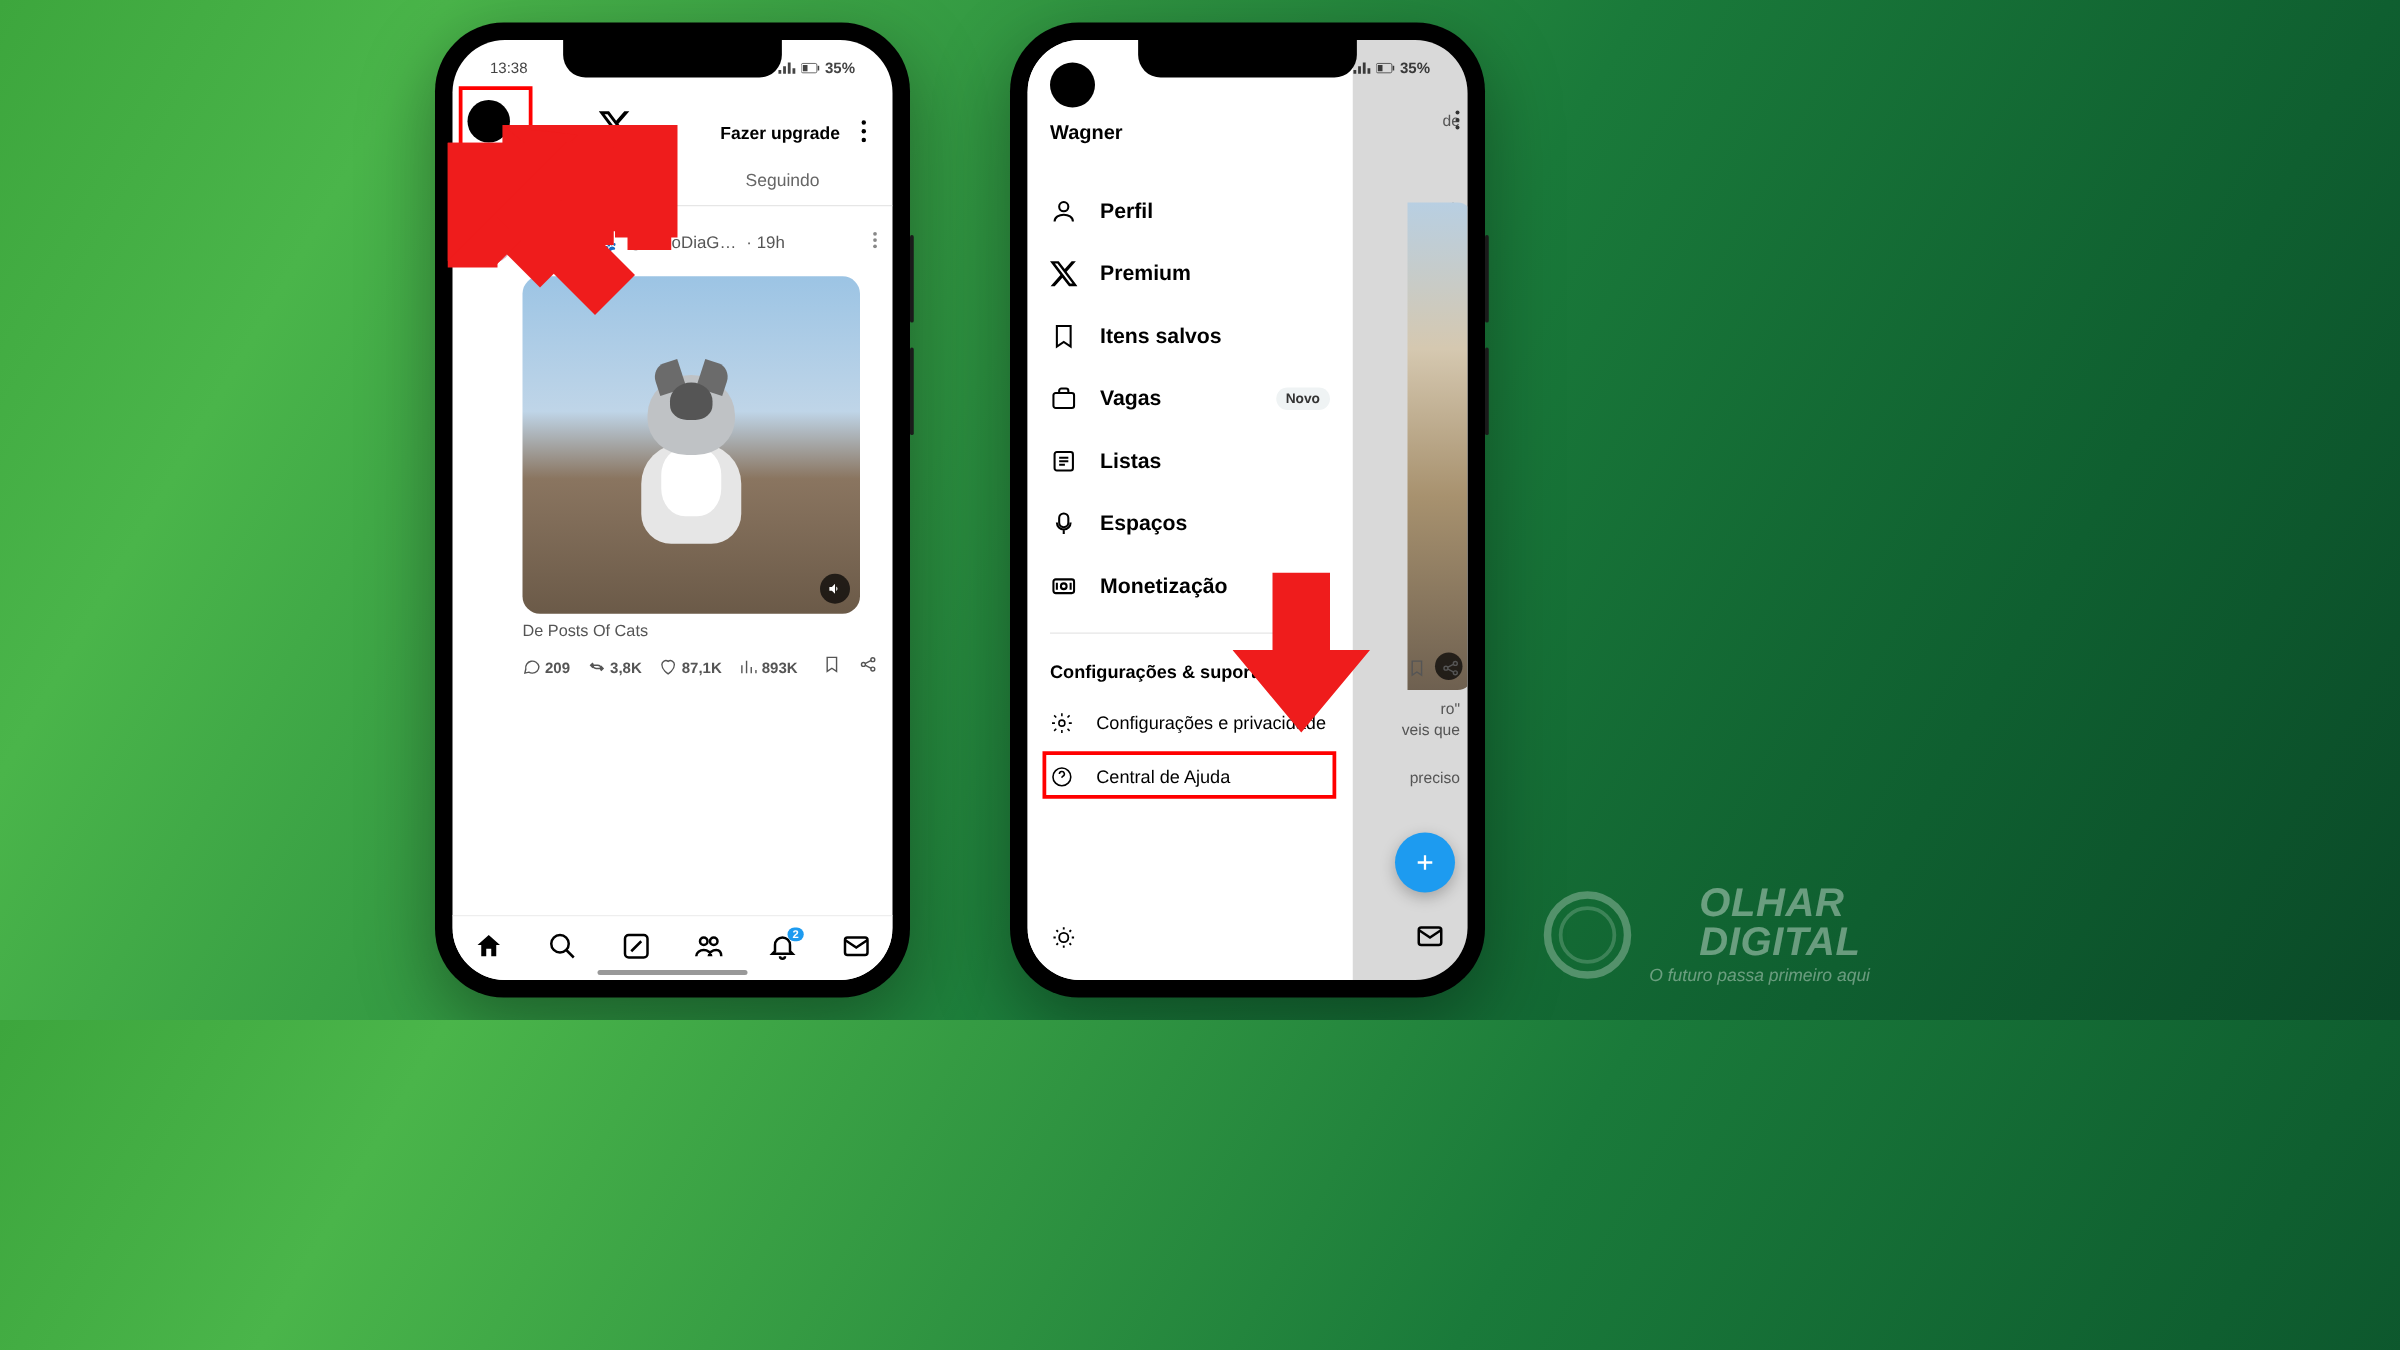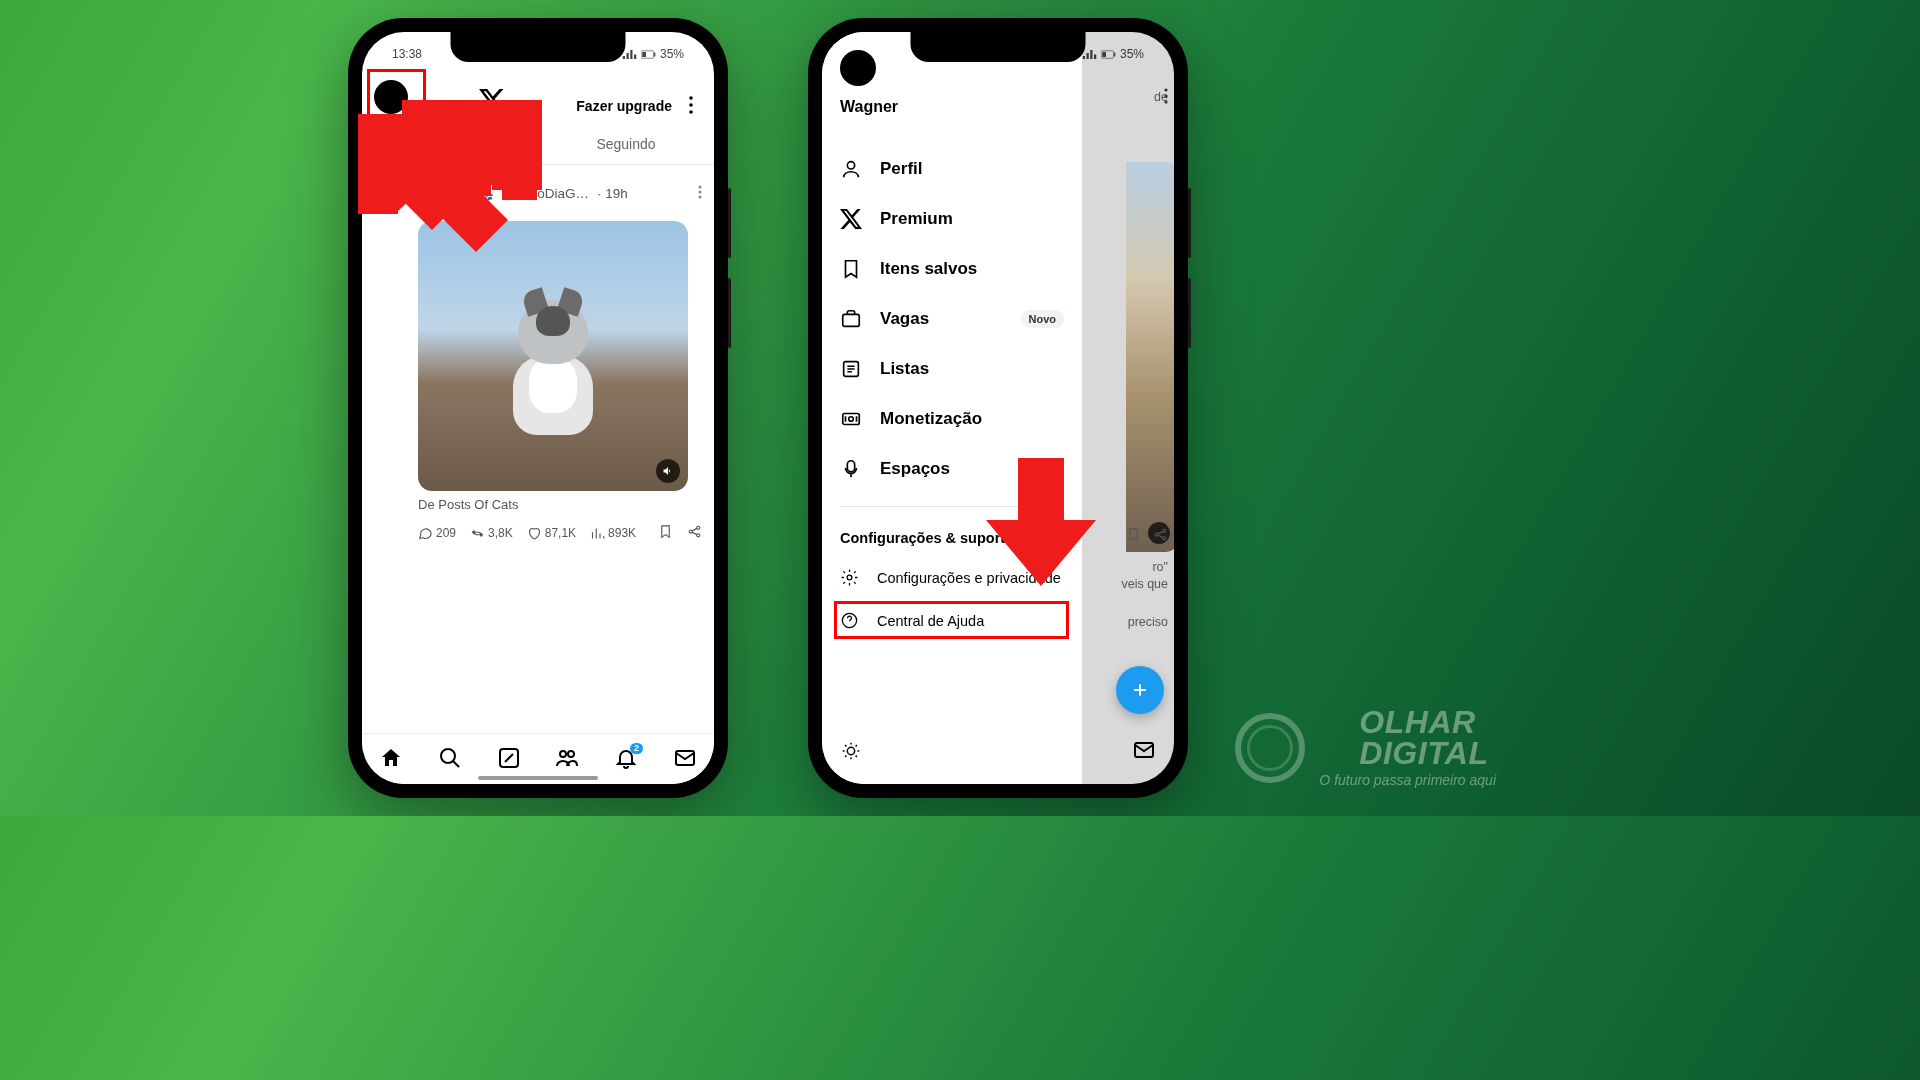--- a/index.html
+++ b/index.html
@@ -63,21 +63,21 @@
   .status-bar {
     height: 38px;
     display: flex;
     align-items: center;
     justify-content: space-between;
     padding: 6px 30px 0;
     font-size: 12px;
     font-weight: 500;
     color: #444;
   }
-  .status-right { display:flex; gap:4px; align-items:center; }
+  .status-right { display:flex; gap:4px; align-items:center;font-weight:bold; }
   .sig-icon, .bat-icon { width:15px; height:11px; }
   
   .x-header {
     display: flex;
     align-items: flex-end;
     padding: 10px 12px;
     gap: 8px;
   }
   .avatar {
     width: 34px; height: 34px; border-radius: 50%; background:#000; flex:0 0 auto;
@@ -133,21 +133,21 @@
   .cat-body { position:absolute; top:55px; left:50%; transform:translateX(-50%); width:80px; height:80px; background:#e6e6e6; border-radius:40% 40% 30% 30%; }
   .cat-chest { position:absolute; top:58px; left:50%; transform:translateX(-50%); width:48px; height:55px; background:#fff; border-radius:40%; }
   .sound-btn {
     position:absolute; bottom:8px; right:8px; width:24px; height:24px;
     background:rgba(0,0,0,.7); border-radius:50%; display:flex; align-items:center; justify-content:center;
   }
   .post-caption { margin:6px 0 0 44px; font-size:13px; color:#555; }
   .post-actions {
     margin:12px 0 0 44px; display:flex; align-items:center; gap:14px; color:#555; font-size:12px;
   }
-  .post-actions .act { display:flex; align-items:flex-start; gap:3px; }
+  .post-actions .act { display:flex; align-items:flex-end; gap:3px;font-weight:bold; }
   .post-actions svg { width:15px; height:15px; }
   .bookmark-share { margin-left:auto; display:flex; gap:14px; }
   
   .bottom-nav {
     position:absolute; bottom:0; left:0; right:0;
     border-top:1px solid #eee; background:#fff;
     display:flex; justify-content:space-around; align-items:center;
     padding:12px 0 10px;
   }
   .bottom-nav svg { width:24px; height:24px; }
@@ -438,31 +438,31 @@
           </div>
           <div class="menu-item">
             <svg viewBox="0 0 24 24" fill="none" stroke="#000" stroke-width="1.8">
                 <rect x="4" y="4" width="16" height="16" rx="2"></rect>
                 <path d="M8 9h8M8 12h8M8 15h5"></path>
               </svg>
             <span>Listas</span>
           </div>
           <div class="menu-item">
             <svg viewBox="0 0 24 24" fill="none" stroke="#000" stroke-width="1.8">
+                <path d="M12 3a4 4 0 0 1 4 4v4a4 4 0 1 1-8 0V7a4 4 0 0 1 4-4zM6 11a6 6 0 0 0 12 0M12 17v4"></path>
+              </svg>
+            <span>Espaços</span>
+          </div>
+          <div class="menu-item">
+            <svg viewBox="0 0 24 24" fill="none" stroke="#000" stroke-width="1.8">
                 <rect x="3" y="6" width="18" height="12" rx="2"></rect>
                 <circle cx="12" cy="12" r="2.5"></circle>
                 <path d="M6 9v6M18 9v6"></path>
               </svg>
             <span>Monetização</span>
-          </div>
-          <div class="menu-item">
-            <svg viewBox="0 0 24 24" fill="none" stroke="#000" stroke-width="1.8">
-                <path d="M12 3a4 4 0 0 1 4 4v4a4 4 0 1 1-8 0V7a4 4 0 0 1 4-4zM6 11a6 6 0 0 0 12 0M12 17v4"></path>
-              </svg>
-            <span>Espaços</span>
           </div>
 
           <hr class="divider">
 
           <div class="sub-head">
             <span>Configurações &amp; suporte</span>
             <span class="chev">
               <svg width="14" height="14" viewBox="0 0 24 24" fill="none" stroke="#1d9bf0" stroke-width="2.4">
                   <path d="M6 15l6-6 6 6"></path>
                 </svg>

